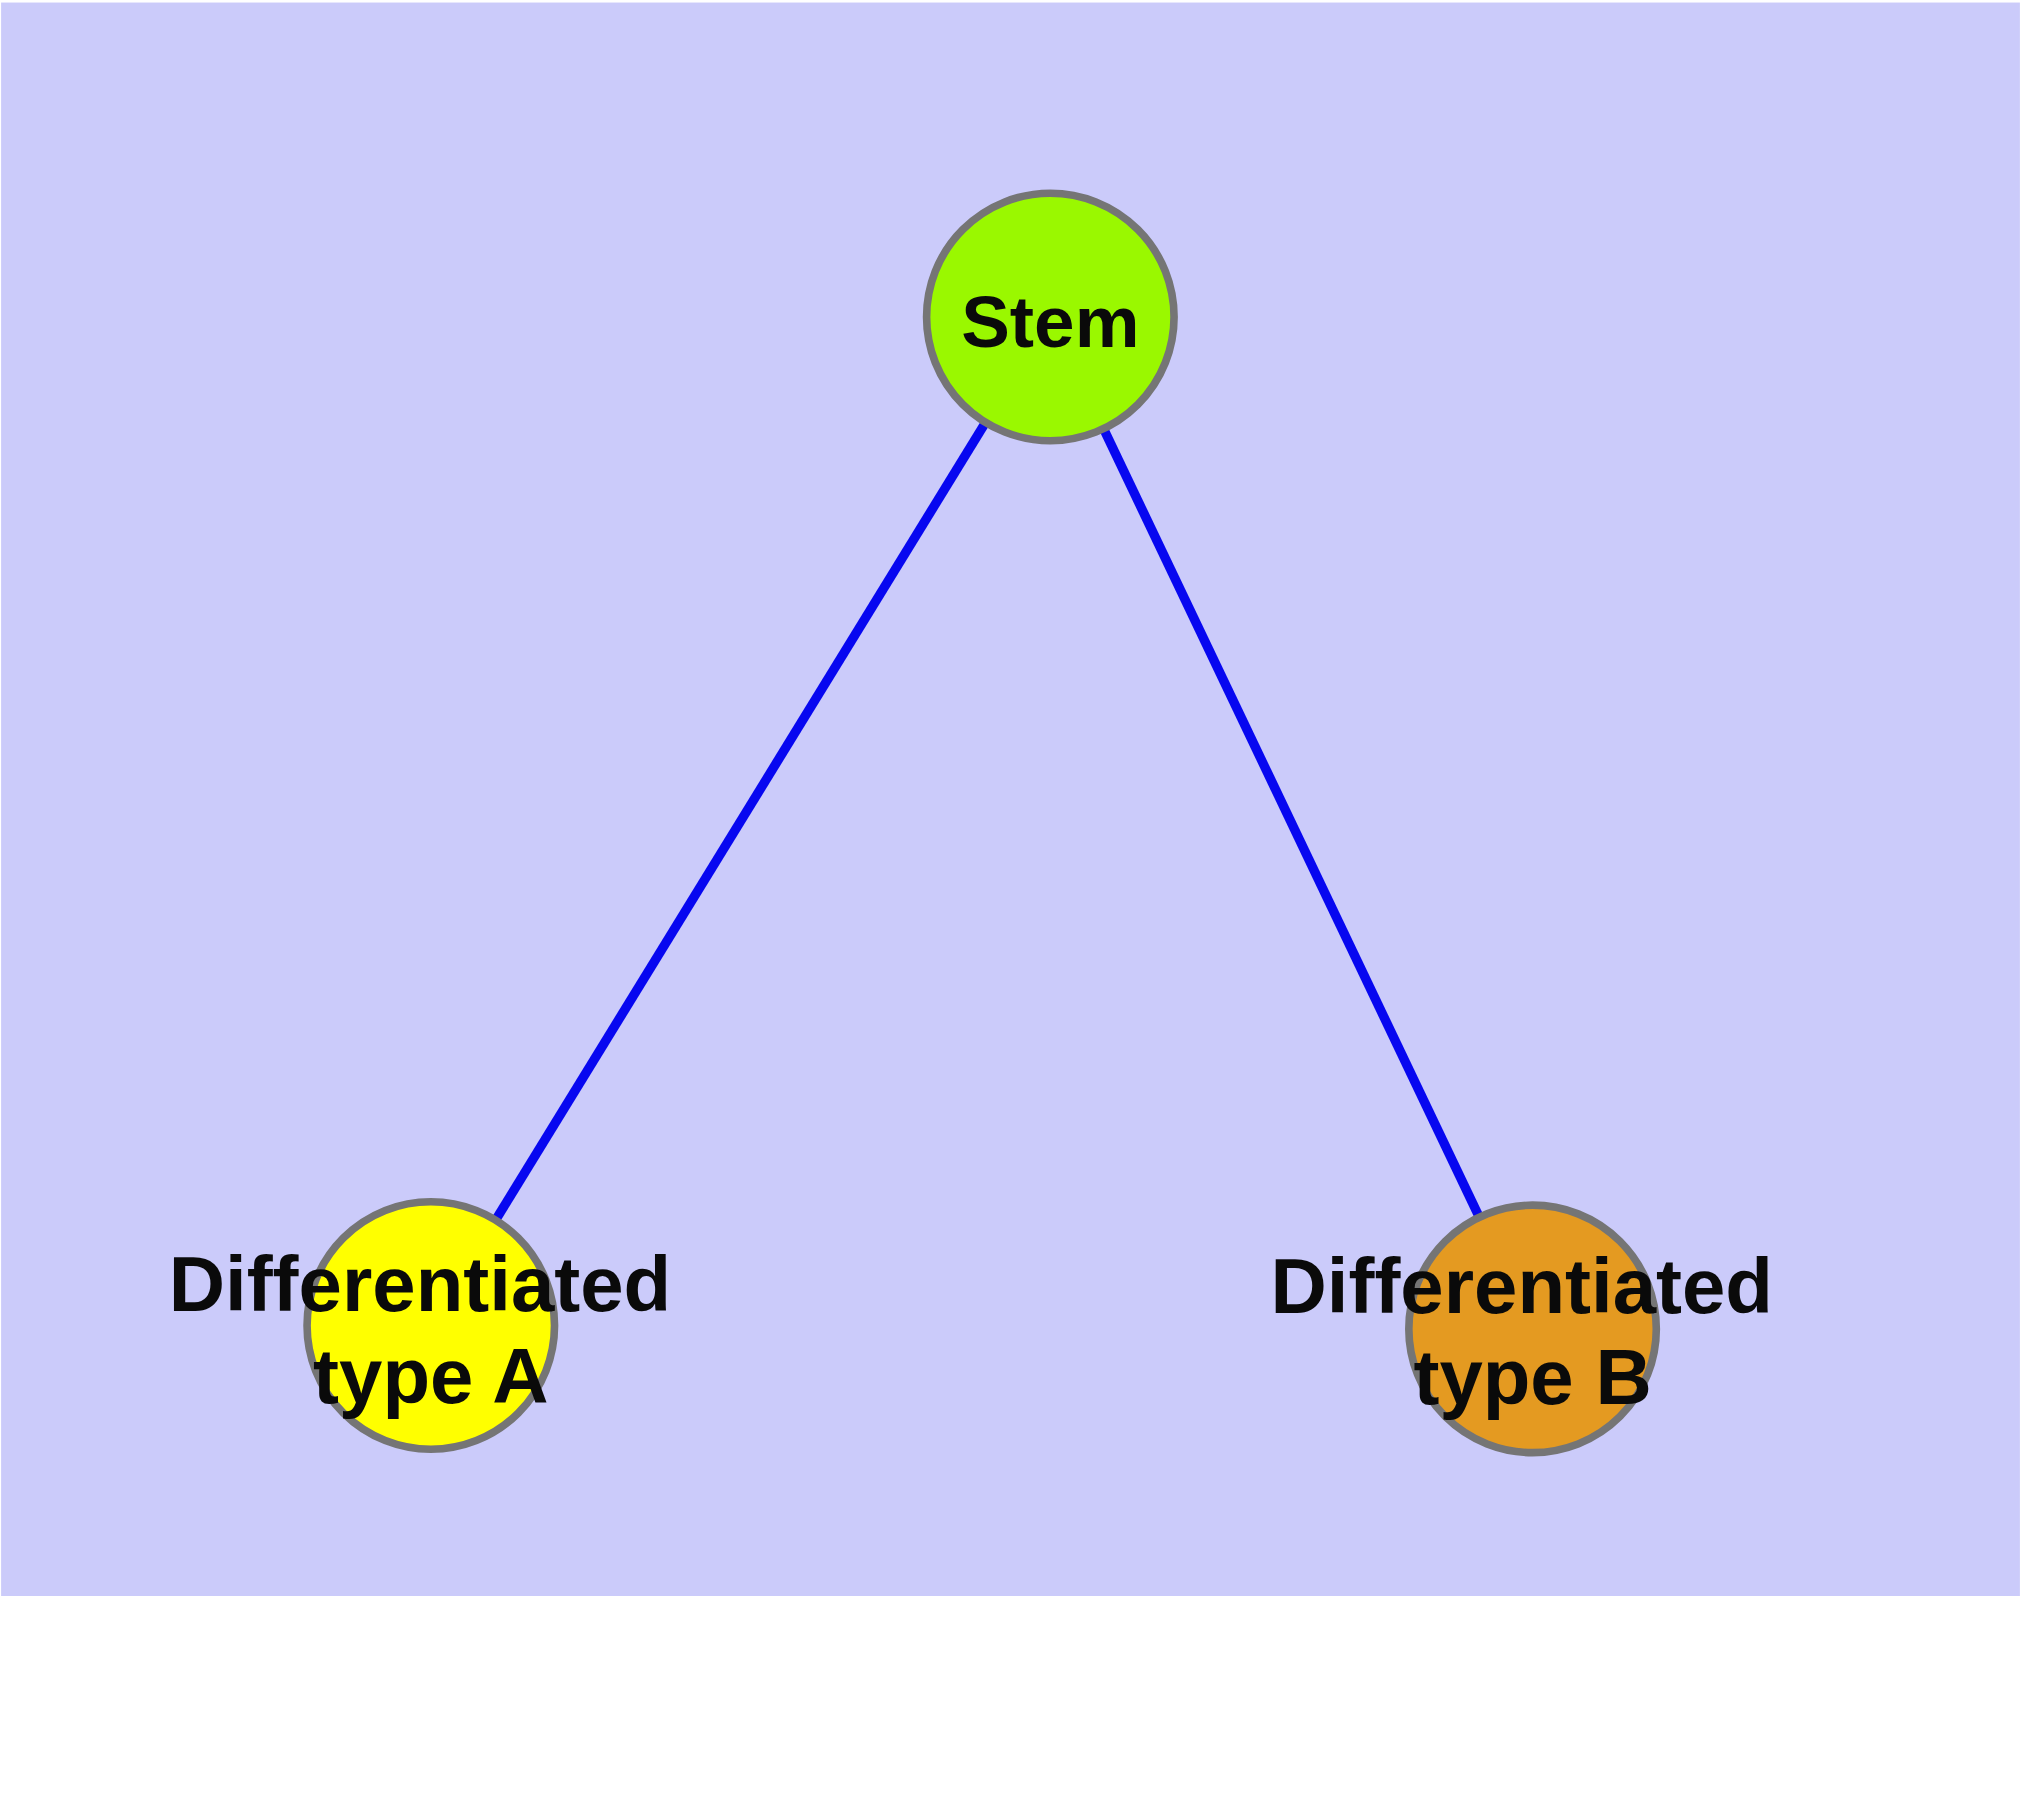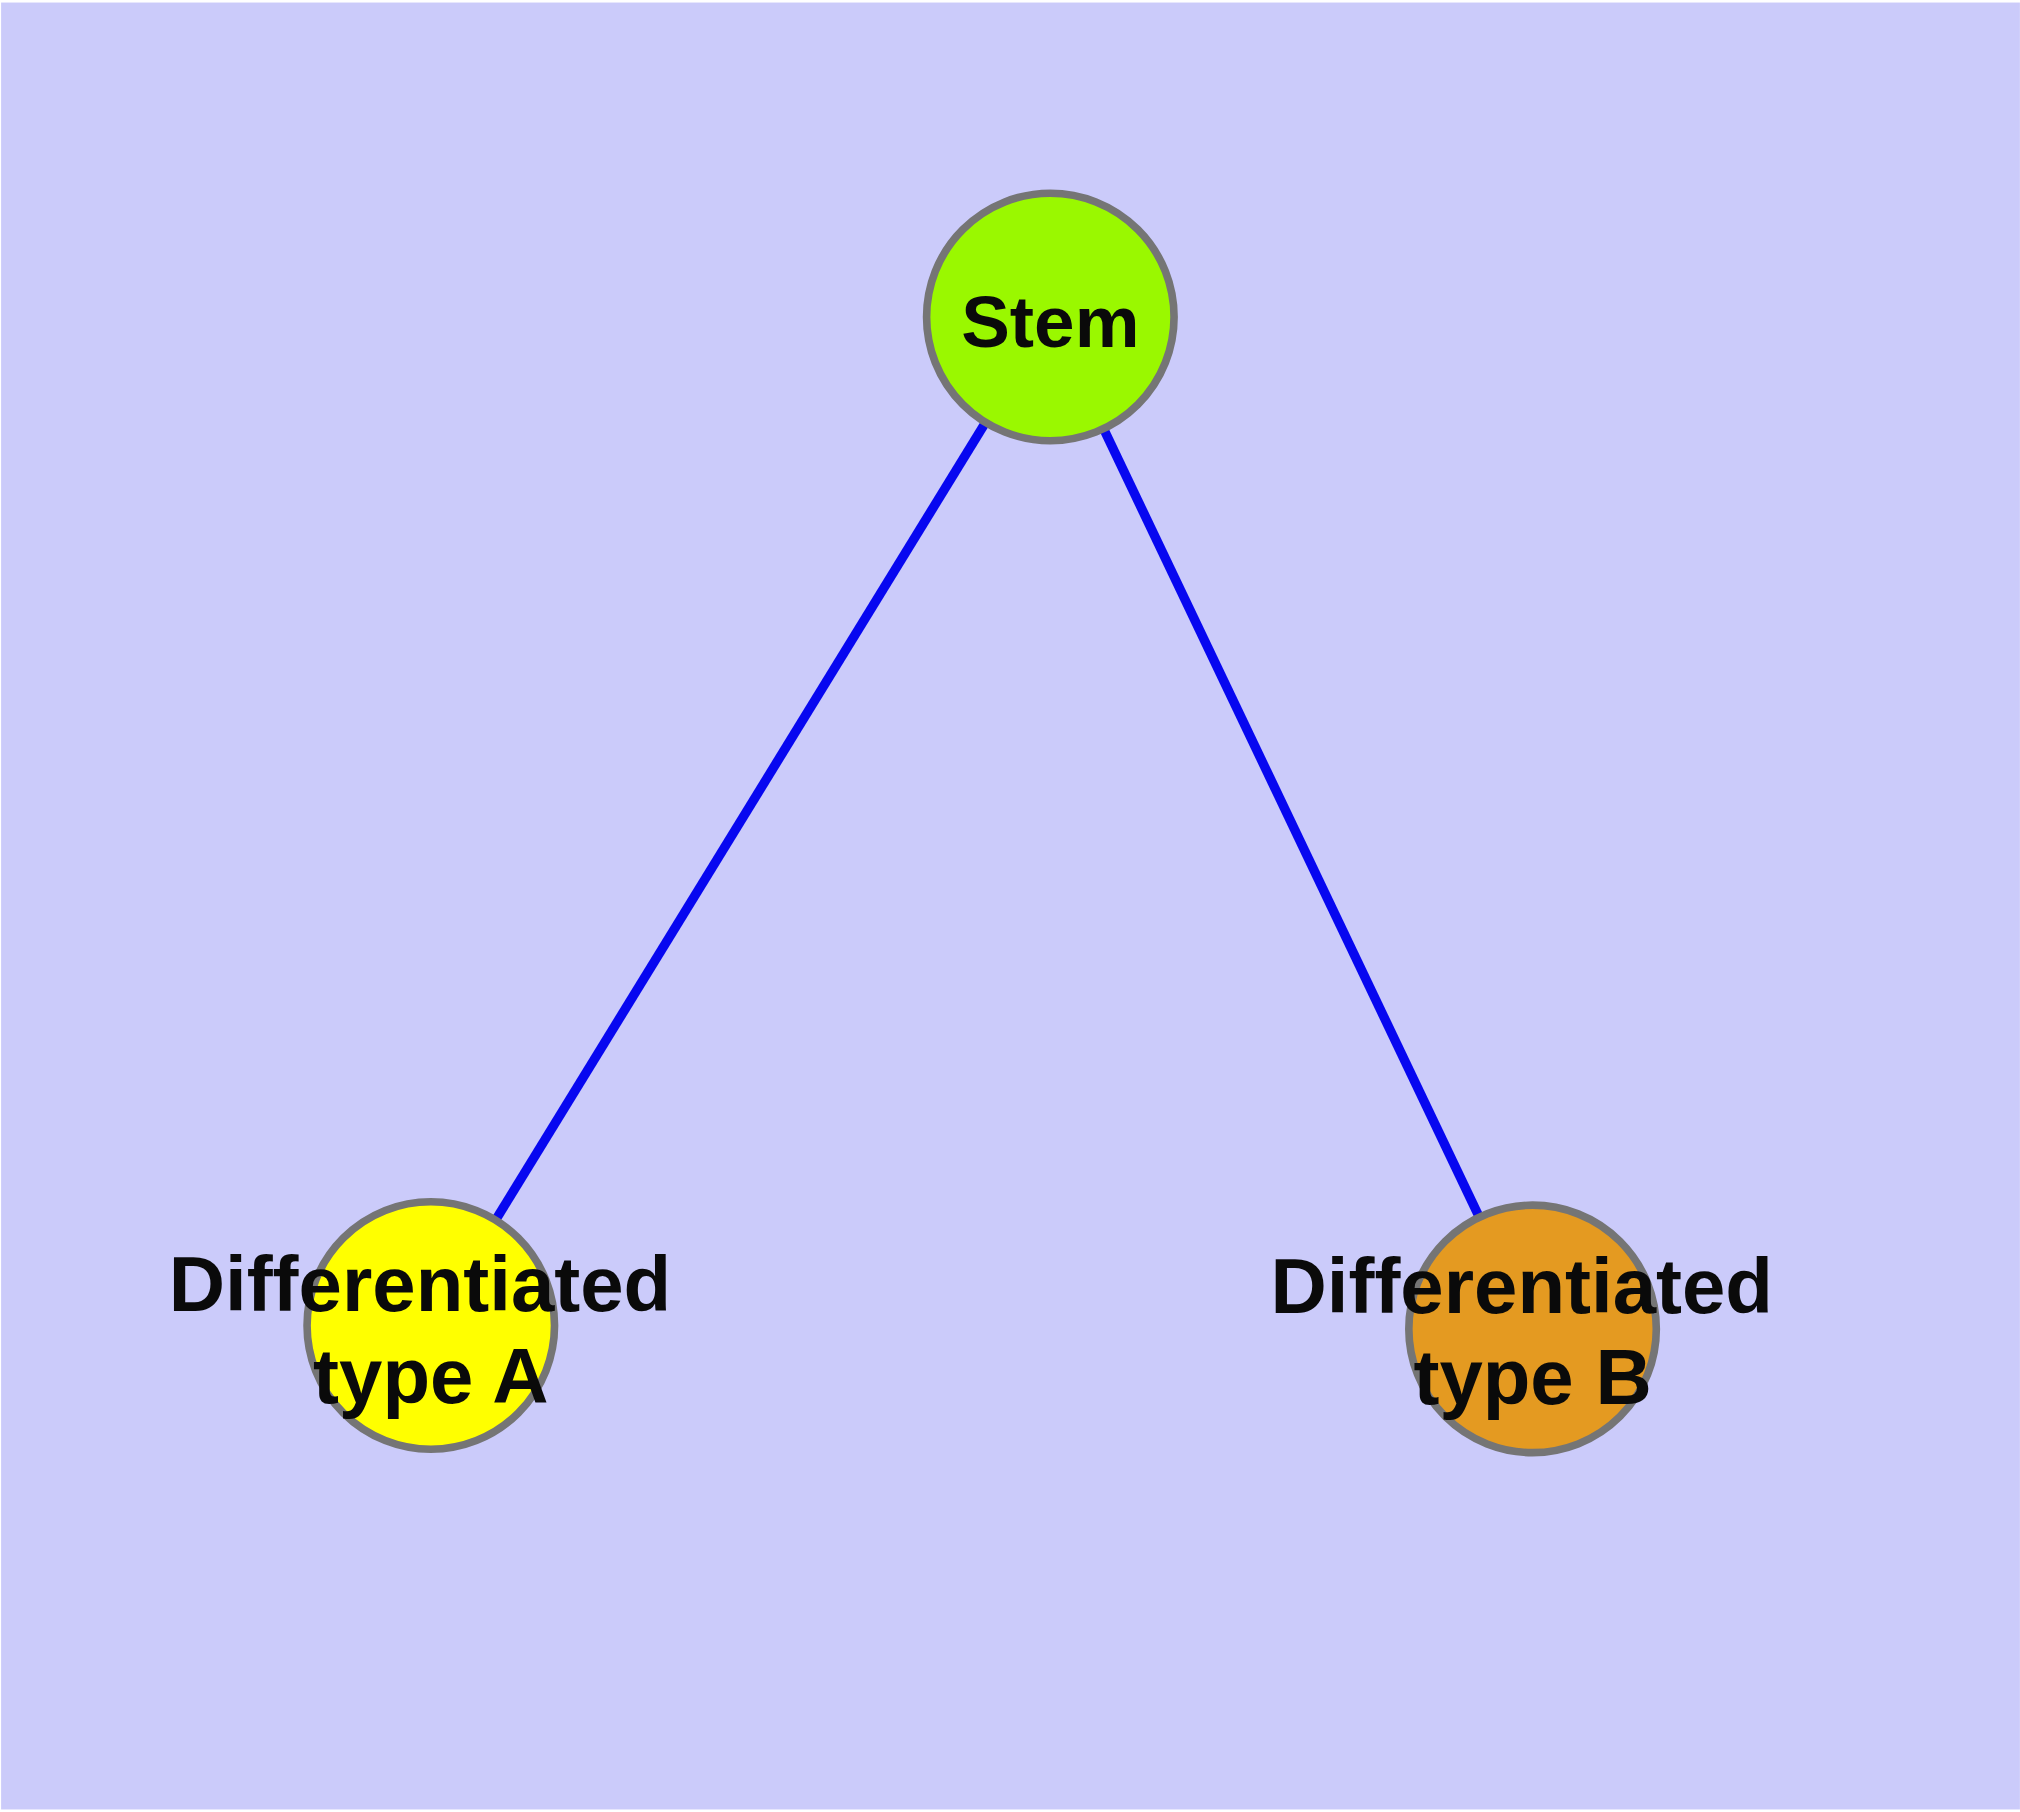--- a/index.html
+++ b/index.html
@@ -2,21 +2,21 @@
 <html style="font-size:13.6px"><head>
 <meta charset="utf-8">
 <style>
   html, body {
     margin: 0;
     padding: 0;
     background: #ffffff;
   }
   .diagram-wrap {
     width: 2021px;
-    height: 1812px;
+    height: 1596px;
     position: relative;
   }
   svg.graph {
     display: block;
     width: 2021px;
     height: 1812px;
   }
   .edge {
     stroke-width: 11;
     stroke-linecap: butt;

